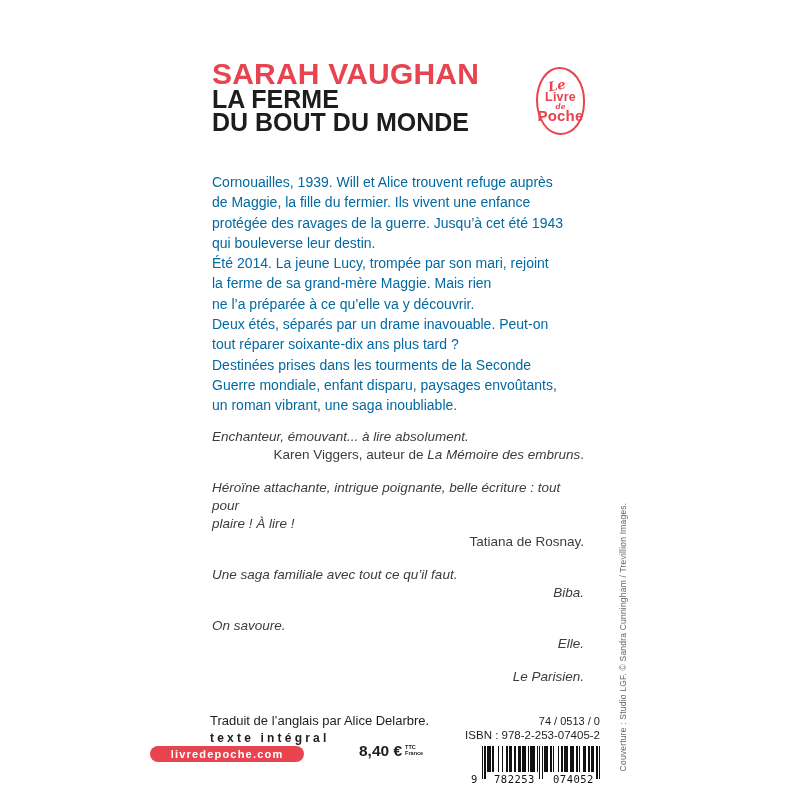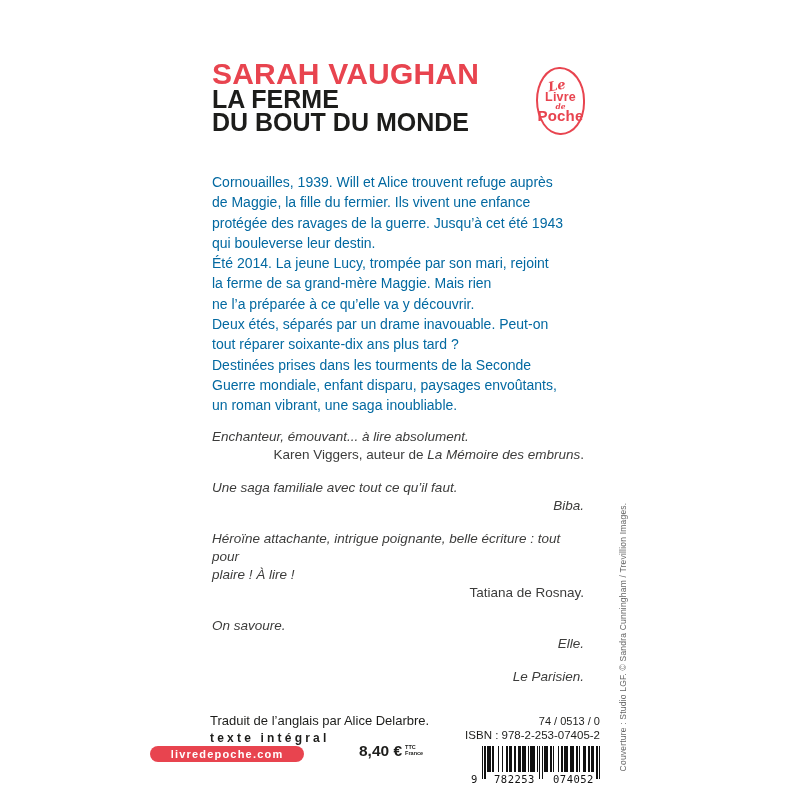--- a/index.html
+++ b/index.html
@@ -97,27 +97,27 @@
 Destinées prises dans les tourments de la Seconde
 Guerre mondiale, enfant disparu, paysages envoûtants,
 un roman vibrant, une saga inoubliable.</div>
 
   <div id="quotes">
       <div class="quote">
         <div class="qtext">Enchanteur, émouvant... à lire absolument.</div>
         <div class="qattr"><span>Karen Viggers, auteur de </span><span class="it">La Mémoire des embruns</span><span>.</span></div>
       </div>
       <div class="quote">
-        <div class="qtext">Une saga familiale avec tout ce qu’il faut.</div>
-        <div class="qattr"><span class="it">Biba.</span></div>
-      </div>
-      <div class="quote">
         <div class="qtext">Héroïne attachante, intrigue poignante, belle écriture : tout pour
 plaire ! À lire !</div>
         <div class="qattr"><span>Tatiana de Rosnay.</span></div>
+      </div>
+      <div class="quote">
+        <div class="qtext">Une saga familiale avec tout ce qu’il faut.</div>
+        <div class="qattr"><span class="it">Biba.</span></div>
       </div>
       <div class="quote">
         <div class="qtext">On savoure.</div>
         <div class="qattr"><span class="it">Elle.</span></div>
       </div>
       <div class="quote">
         <div class="qattr"><span class="it">Le Parisien.</span></div>
       </div>
     </div>
 

